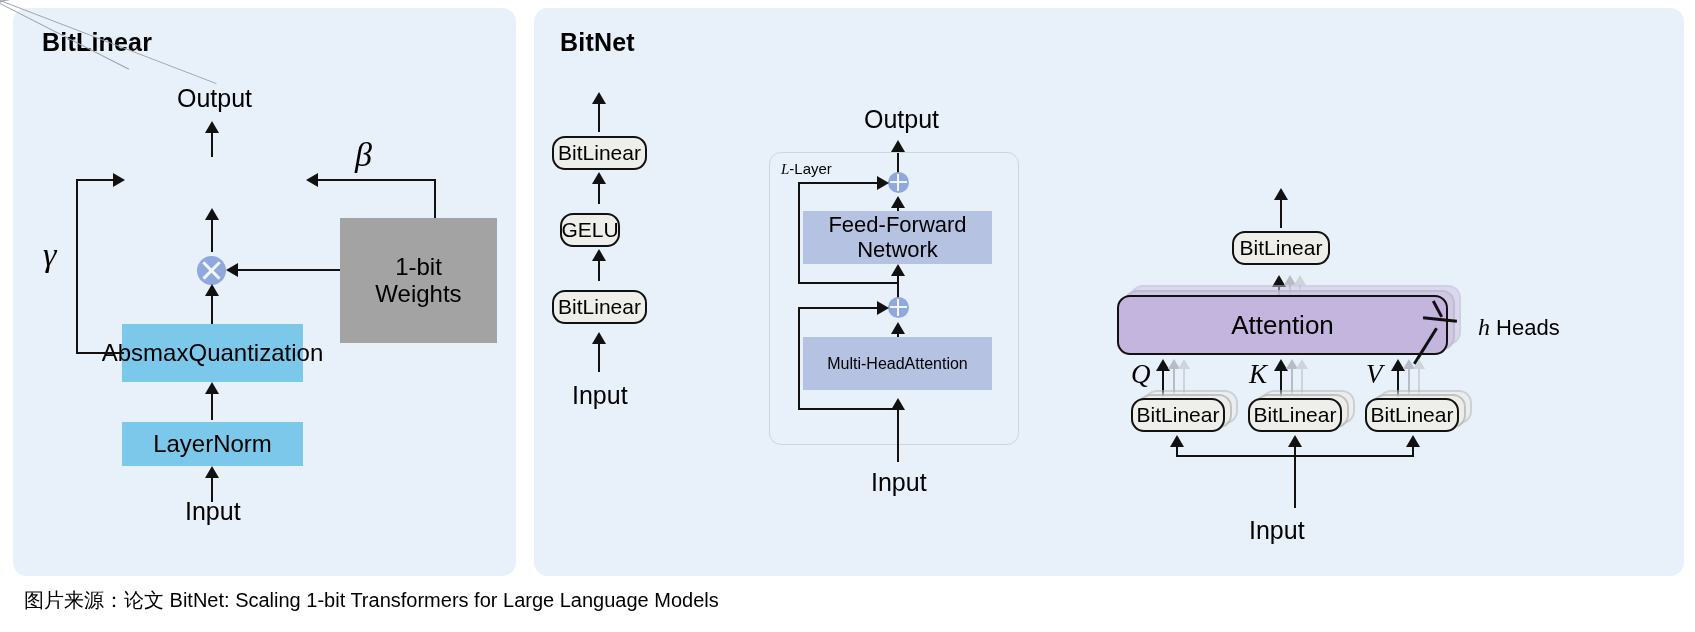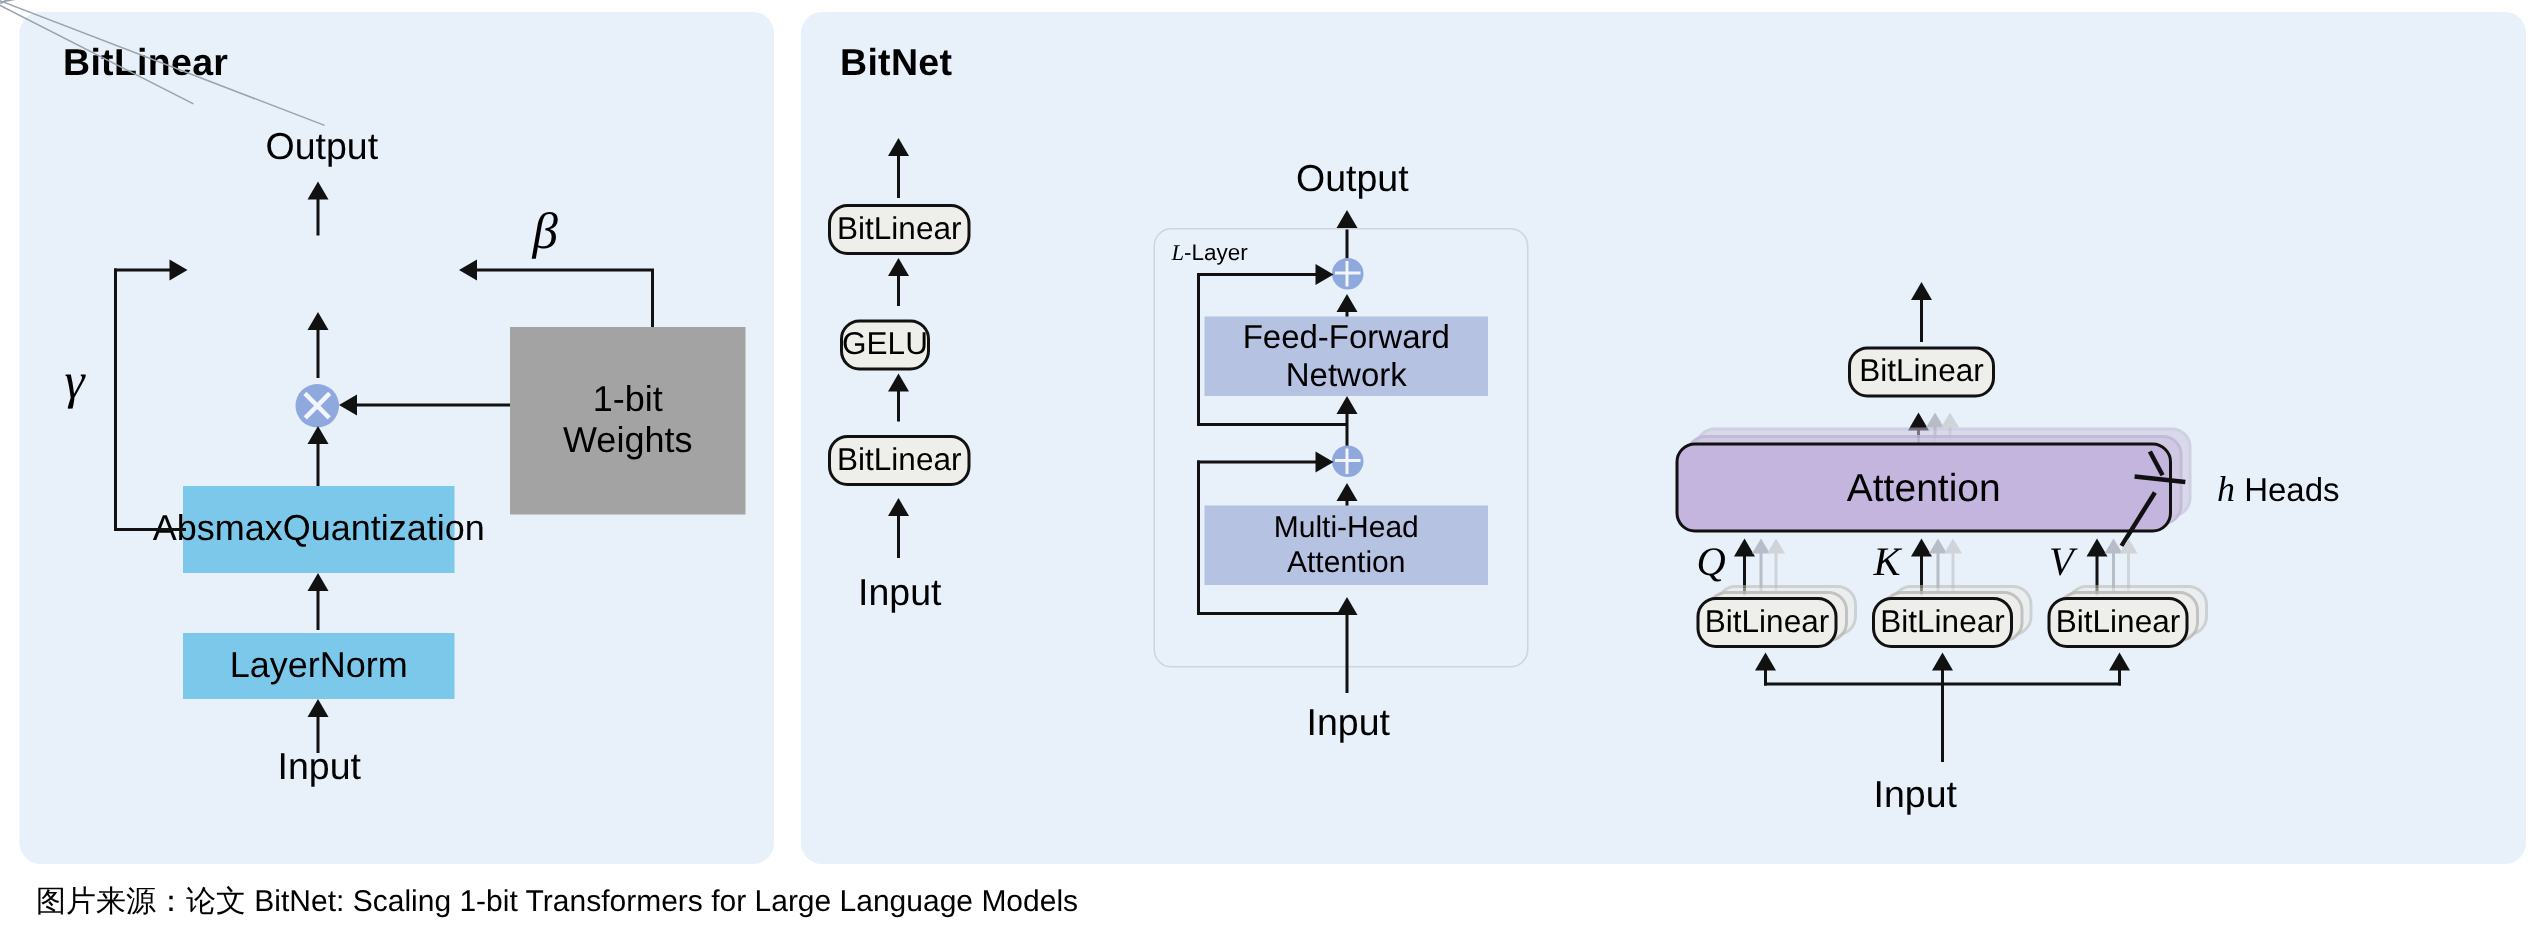--- a/index.html
+++ b/index.html
@@ -181,21 +181,21 @@
     <i style="left:9.3px;top:2px;width:2.2px;height:17px;"></i>
   </div>
   <div class="ln ln-v" style="left:897px;top:330px;height:15px;"></div>
   <div class="arrowhead ah-up" style="left:891px;top:322px;"></div>
 
   <div class="ln ln-v" style="left:798px;top:307px;height:103px;"></div>
   <div class="ln ln-h" style="left:798px;top:307px;width:80px;"></div>
   <div class="arrowhead ah-right" style="left:877px;top:301px;"></div>
   <div class="ln ln-h" style="left:798px;top:408px;width:100px;"></div>
 
-  <div class="box box-ffn" style="left:803px;top:337px;width:189px;height:53px;flex-direction:column;font-size:20px;">
+  <div class="box box-ffn" style="left:803px;top:337px;width:189px;height:53px;flex-direction:row;font-size:16px;">
     <span>Multi-Head</span>
     <span>Attention</span>
   </div>
 
   <div class="ln ln-v" style="left:897px;top:406px;height:56px;"></div>
   <div class="arrowhead ah-up" style="left:891px;top:398px;"></div>
   <div class="lbl" style="left:871px;top:468px;">Input</div>
 
   <div class="ln-thin" style="left:996px;top:330px;width:151px;transform:rotate(-31deg);"></div>
   <div class="ln-thin" style="left:996px;top:392px;width:145px;transform:rotate(27deg);"></div>

